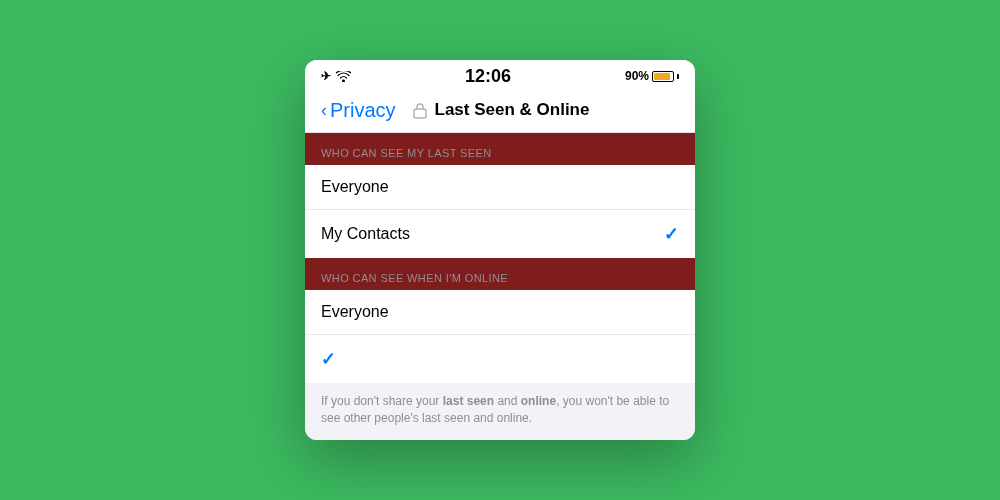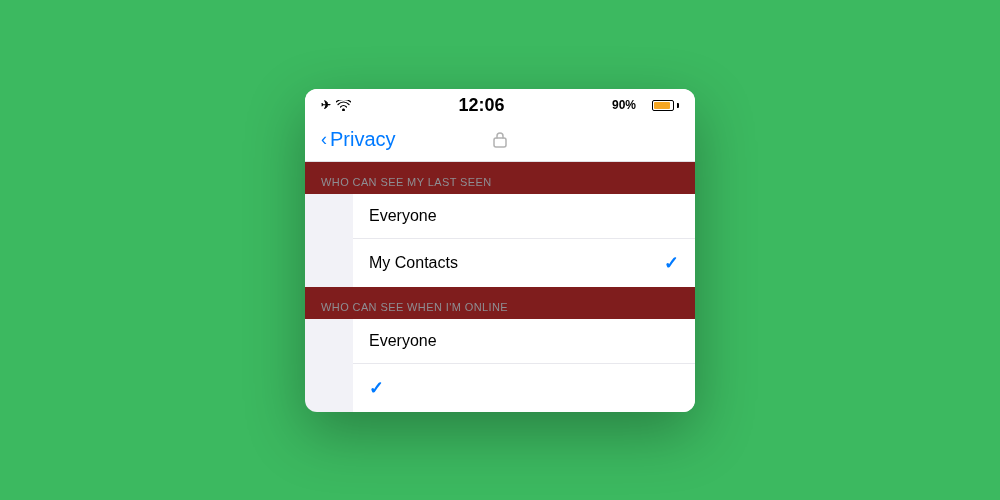--- a/index.html
+++ b/index.html
@@ -42,21 +42,21 @@
 
     .status-center {
       font-size: 18px;
       font-weight: 600;
       color: #000;
     }
 
     .status-right {
       display: flex;
       align-items: center;
-      gap: 16px;
+      gap: 3px;
       font-size: 12px;
       color: #000;
     }
 
     .battery-icon {
       display: inline-flex;
       align-items: center;
       gap: 2px;
     }
 
@@ -138,21 +138,20 @@
       color: #8e8e93;
       text-transform: uppercase;
       letter-spacing: 0.4px;
       background: #7f1d1d;
     }
 
     
     .list-group {
       background: white;
       margin-bottom: 0;
-      margin-left: 48px;
     }
 
     .list-item {
       display: flex;
       align-items: center;
       justify-content: space-between;
       padding: 13px 16px;
       border-bottom: 1px solid #e8e8ed;
       cursor: pointer;
     }
@@ -227,20 +226,21 @@
   <div class="nav-bar">
     <div class="back-btn">
       <span class="back-chevron">‹</span>
       <span class="back-label">Privacy</span>
     </div>
     <div class="nav-title-wrapper">
       <svg width="18" height="18" viewBox="0 0 18 18" fill="none" style="opacity:0.3">
         <rect x="3" y="8" width="12" height="9" rx="2" stroke="#000" stroke-width="1.5" fill="none"></rect>
         <path d="M6 8V6a3 3 0 016 0v2" stroke="#000" stroke-width="1.5" stroke-linecap="round" fill="none"></path>
       </svg>
+      <span class="nav-title">Last Seen &amp; Online</span>
     </div>
     <div style="min-width:80px;"></div>
   </div>
 
   <div class="phone-content">
 
     <div class="section-header">WHO CAN SEE MY LAST SEEN</div>
     <div class="list-group">
       <div class="list-item">
         <span class="list-item-text">Everyone</span>
@@ -254,15 +254,18 @@
     <div class="section-header">WHO CAN SEE WHEN I'M ONLINE</div>
     <div class="list-group">
       <div class="list-item">
         <span class="list-item-text">Everyone</span>
       </div>
       <div class="list-item" style="border-bottom: none;">
         <span class="checkmark">✓</span>
       </div>
     </div>
 
+    <div class="footer-note">
+      <span>If you don't share your <strong>last seen</strong> and <strong>online</strong>, you won't be able to see other people's last seen and online.</span>
+    </div>
 
   </div>
 </div>
 
 </body></html>

